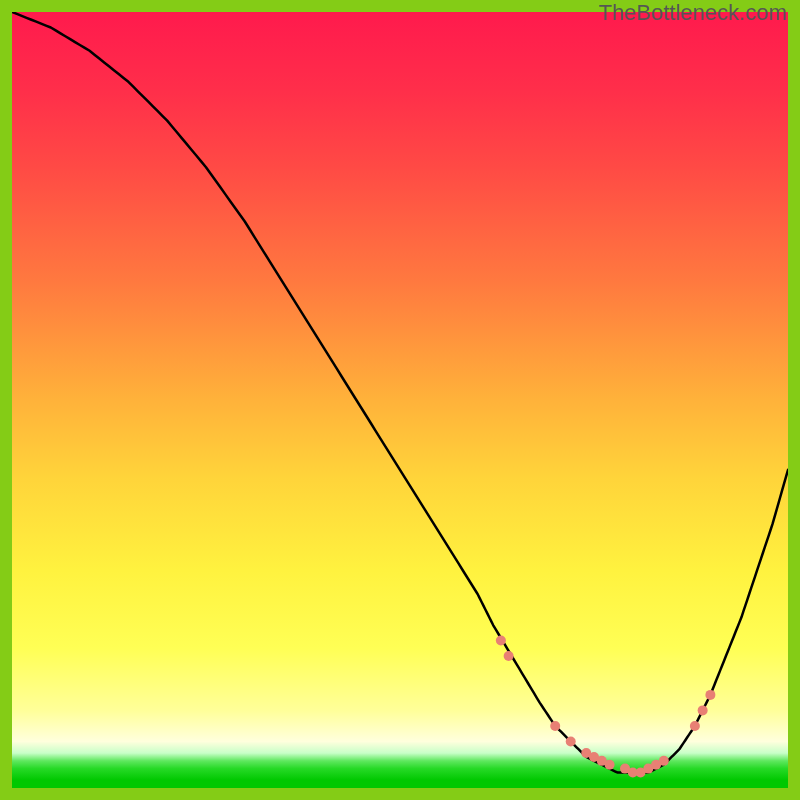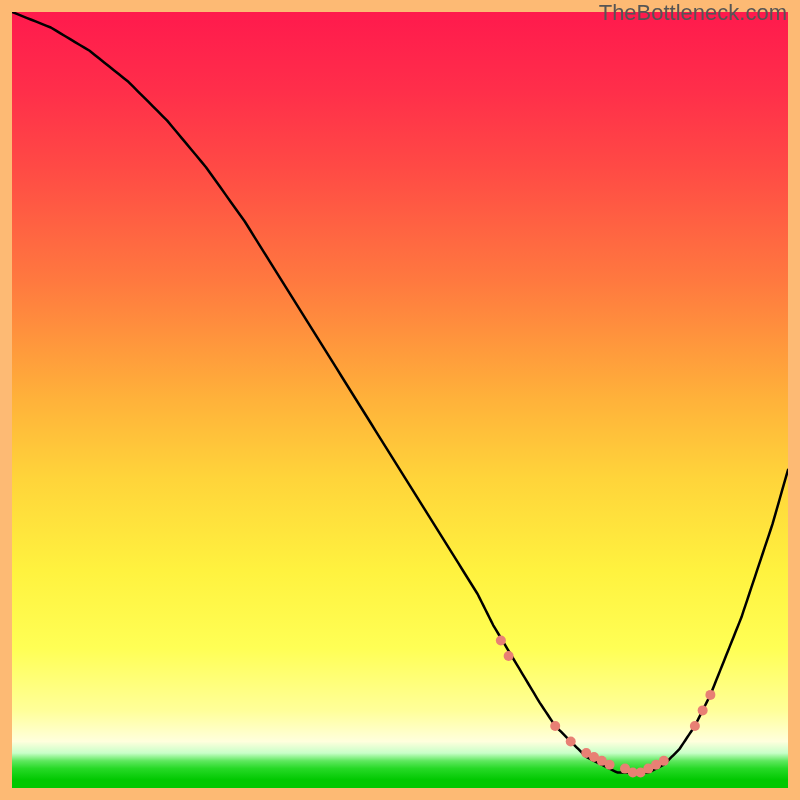--- a/index.html
+++ b/index.html
@@ -8,21 +8,21 @@
     width: 800px;
     height: 800px;
     overflow: hidden;
     background: #000;
     font-family: Arial, Helvetica, sans-serif;
   }
   .chart-container {
     position: relative;
     width: 800px;
     height: 800px;
-    background: #fdba74;
+    background: #84cc16;
   }
   .plot-area {
     position: absolute;
     left: 12px;
     top: 12px;
     width: 776px;
     height: 776px;
   }
   .gradient-bg {
     position: absolute;

